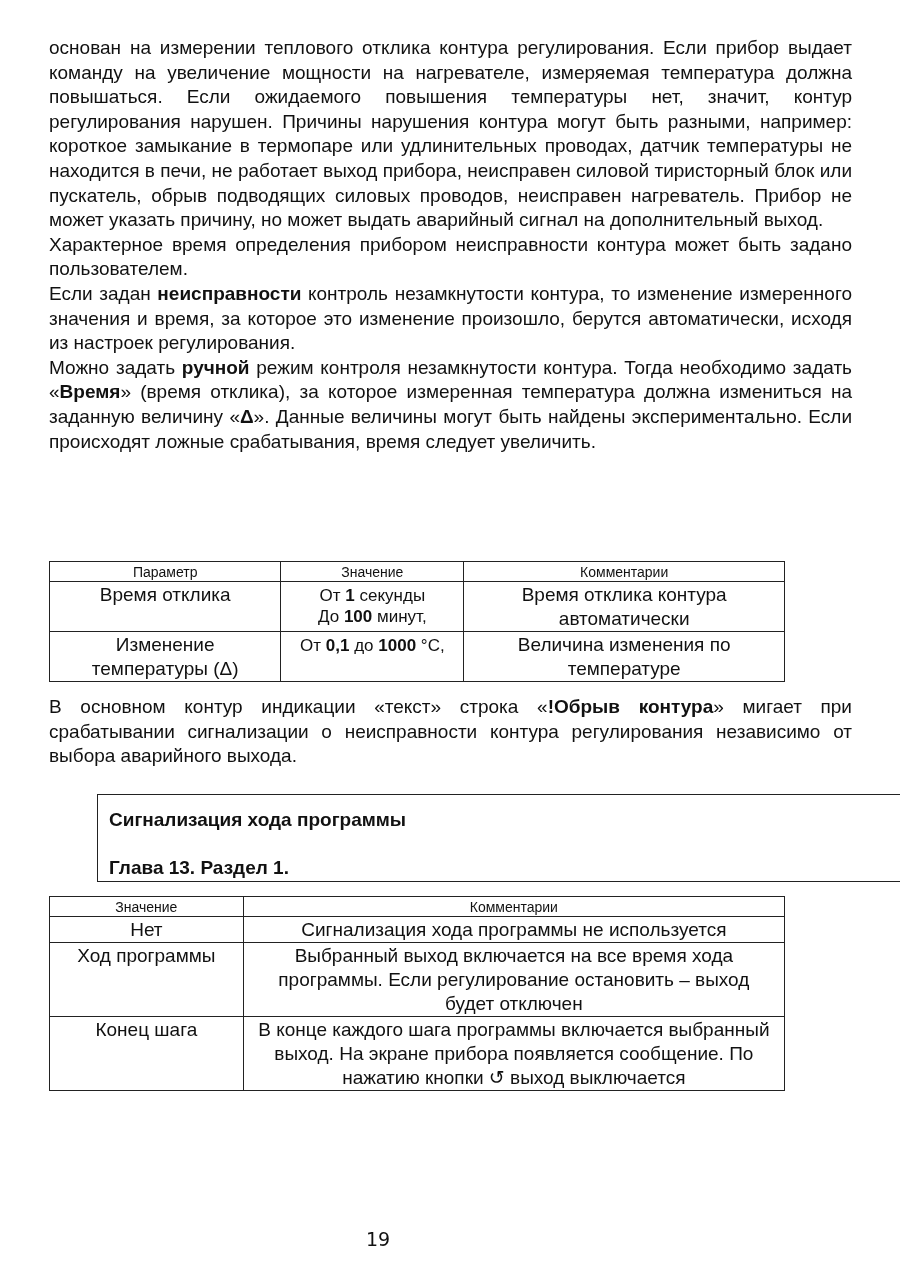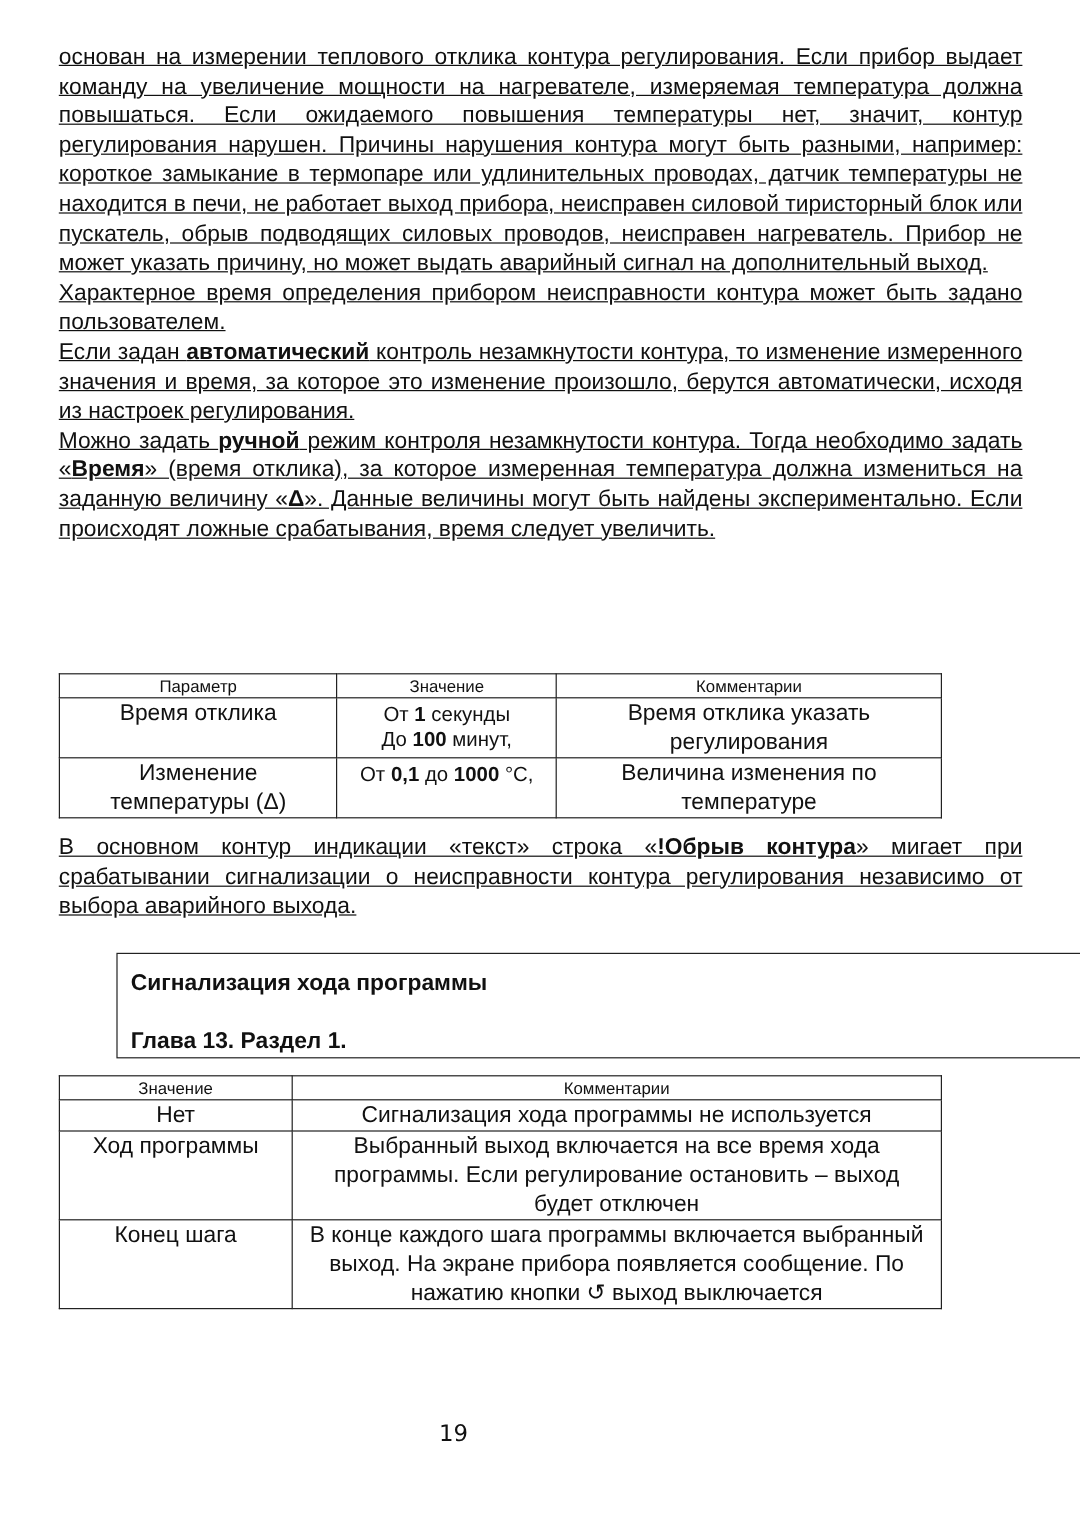--- a/index.html
+++ b/index.html
@@ -1,48 +1,48 @@
 <!DOCTYPE html>
 <html><head>
 <meta charset="utf-8">
 <style>
   html, body { margin: 0; padding: 0; background: #ffffff; }
   body { width: 900px; height: 1275px; position: relative; overflow: hidden;
          font-family: "Liberation Sans", sans-serif; color: #111; }
   .page { position: absolute; left: 49px; top: 36px; width: 803px; }
-  .para { font-size: 19px; line-height: 24.6px; text-align: justify; margin: 0; text-align-last: left; text-decoration: underline; }
+  .para { font-size: 19px; line-height: 24.6px; text-align: justify; margin: 0; text-align-last: left; }
   .para b { font-weight: bold; }
   .para.p1 { }
   table { border-collapse: collapse; width: 736px; text-align: center; }
   td { border: 1.3px solid #222; vertical-align: top; padding: 1px 10px 0 10px; font-size: 19px; line-height: 24px; }
   td.hdr { font-size: 14px; line-height: 18px; padding-top: 1px; padding-bottom: 0; }
   td.bold { font-weight: normal; }
   td.small { font-size: 17px; line-height: 21px; padding-top: 3px; }
   .t1 { position: absolute; left: 49px; top: 561px; }
   .t1 col.c1 { width: 250px; }
   .t1 col.c2 { width: 202px; }
   .t1 col.c3 { width: 354px; }
   .p-after { position: absolute; left: 49px; top: 695px; width: 803px; }
   .boxed { position: absolute; left: 49px; top: 794px; width: 803px; height: 86px;
            border: 1.3px solid #222; border-bottom-width: 1.3px; margin-left: 48px; }
   .boxed .h { font-weight: bold; font-size: 19px; position: absolute; left: 11px; }
   .t2 { position: absolute; left: 49px; top: 896px; }
   .t2 col.c1 { width: 205px; }
   .t2 col.c2 { width: 601px; }
-  .pagenum { position: absolute; top: 1184px; left: 0; width: 756px; text-align: center;
+  .pagenum { position: absolute; top: 1228px; left: 0; width: 756px; text-align: center;
              font-family: "DejaVu Sans", sans-serif; font-size: 19px; color: #111; }
   .icon-refresh { display: inline-block; }
 </style>
 </head>
 <body>
 
 <div class="page">
   <p class="para p1">основан на измерении теплового отклика контура регулирования. Если прибор выдает команду на увеличение мощности на нагревателе, измеряемая температура должна повышаться. Если ожидаемого повышения температуры нет, значит, контур регулирования нарушен. Причины нарушения контура могут быть разными, например: короткое замыкание в термопаре или удлинительных проводах, датчик температуры не находится в печи, не работает выход прибора, неисправен силовой тиристорный блок или пускатель, обрыв подводящих силовых проводов, неисправен нагреватель. Прибор не может указать причину, но может выдать аварийный сигнал на дополнительный выход.</p>
   <p class="para">Характерное время определения прибором неисправности контура может быть задано пользователем.</p>
-  <p class="para"><span>Если задан </span><b>автоматический</b><span> контроль незамкнутости контура, то изменение измеренного значения и время, за которое это изменение произошло, берутся автоматически, исходя из настроек регулирования.</span></p>
+  <p class="para"><span>Если задан </span><b>неисправности</b><span> контроль незамкнутости контура, то изменение измеренного значения и время, за которое это изменение произошло, берутся автоматически, исходя из настроек регулирования.</span></p>
   <p class="para"><span>Можно задать </span><b>ручной</b><span> режим контроля незамкнутости контура. Тогда необходимо задать «</span><b>Время</b><span>» (время отклика), за которое измеренная температура должна измениться на заданную величину «</span><b>Δ</b><span>». Данные величины могут быть найдены экспериментально. Если происходят ложные срабатывания, время следует увеличить.</span></p>
 </div>
 
 <table class="t1">
   <colgroup>
       <col class="c1">
       <col class="c2">
       <col class="c3">
     </colgroup>
   <tbody>
@@ -50,21 +50,21 @@
     <td class="hdr">Параметр</td>
     <td class="hdr">Значение</td>
     <td class="hdr">Комментарии</td>
   </tr>
   <tr>
     <td class="bold">Время отклика</td>
     <td class="small">
       <div><span>От </span><b>1</b><span> секунды</span></div>
       <div><span>До </span><b>100</b><span> минут,</span></div>
     </td>
-    <td>Время отклика указать регулирования</td>
+    <td>Время отклика контура автоматически</td>
   </tr>
   <tr>
     <td class="bold">Изменение температуры (Δ)</td>
     <td class="small"><span>От </span><b>0,1</b><span> до </span><b>1000</b><span> °C,</span></td>
     <td>Величина изменения по температуре</td>
   </tr>
 </tbody>
   </table>
 
 <p class="para p-after"><span>В основном контур индикации «текст» строка «</span><b>!Обрыв контура</b><span>» мигает при срабатывании сигнализации о неисправности контура регулирования независимо от выбора аварийного выхода.</span></p>

